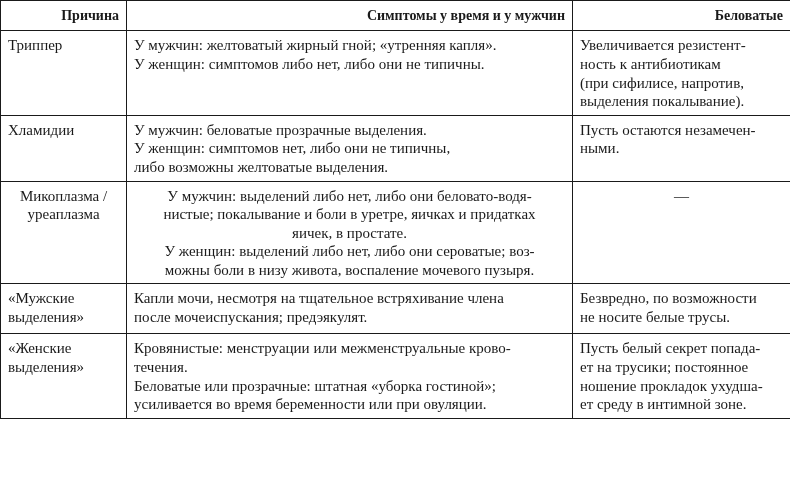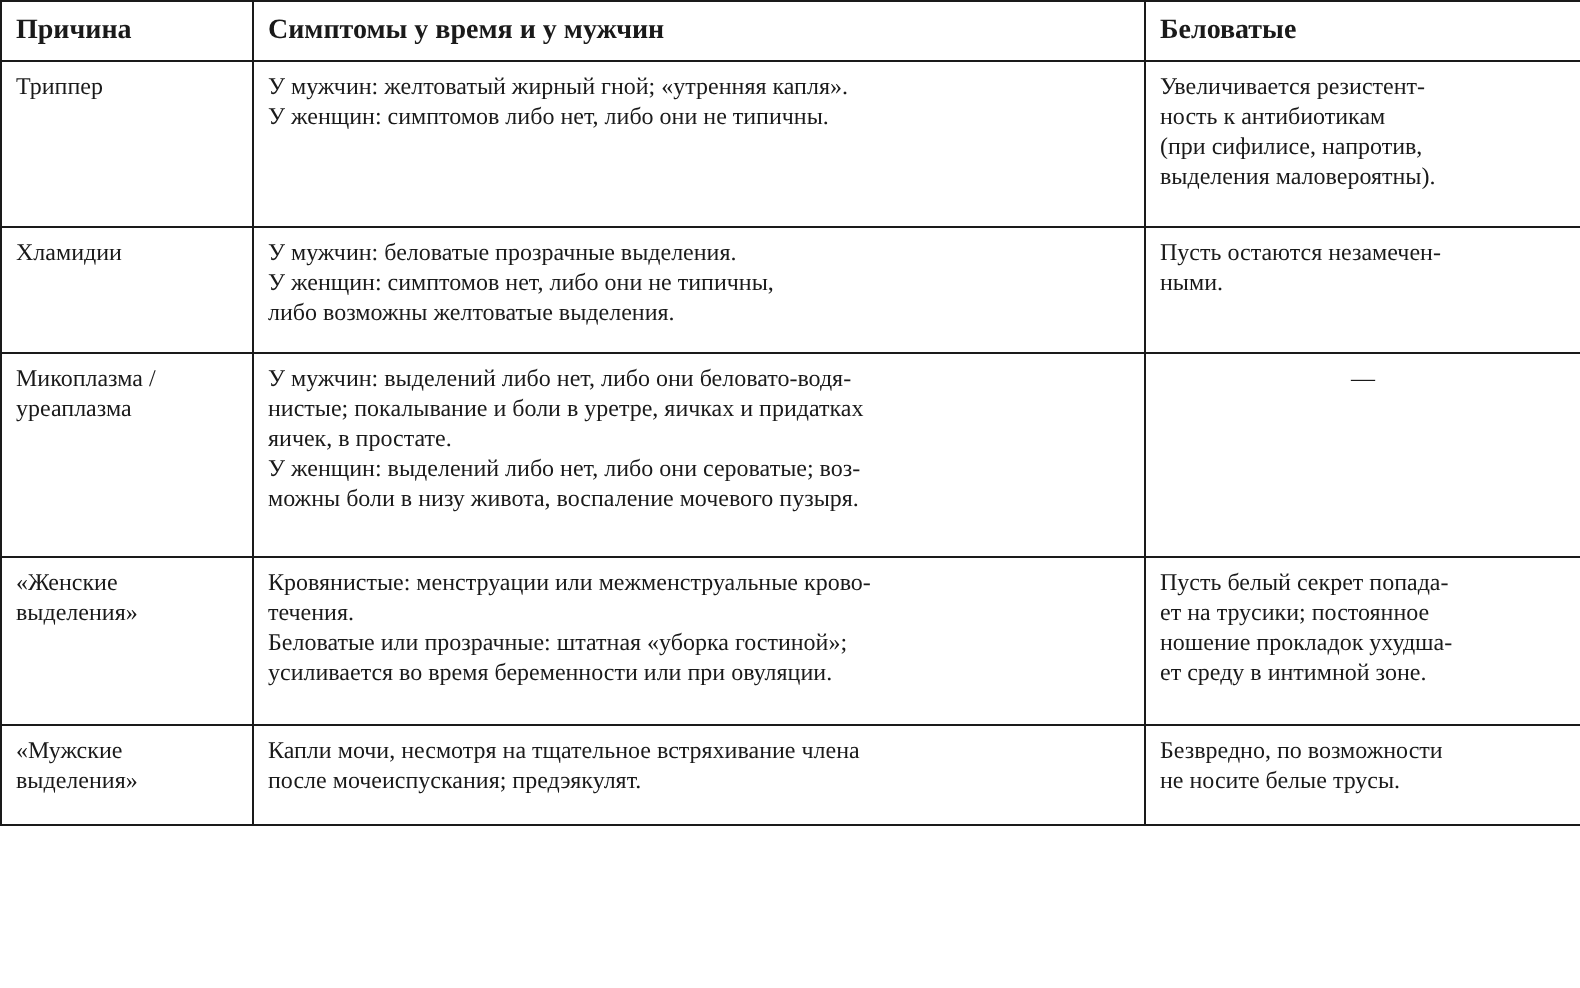--- a/index.html
+++ b/index.html
@@ -35,30 +35,30 @@
   table.symptom-table col.col-cause    { width: 126px; }
   table.symptom-table col.col-symptoms { width: 446px; }
   table.symptom-table col.col-notes    { width: 218px; }
 
   table.symptom-table th,
   table.symptom-table td {
     border: 1px solid #1a1a1a;
     vertical-align: top;
     padding: 5px 7px 4px 7px;
     line-height: 1.24;
-    font-size: 12px;
+    font-size: 15px;
     box-sizing: border-box;
   }
 
   table.symptom-table thead th {
     font-weight: bold;
     font-size: 14px;
     padding-top: 6px;
     padding-bottom: 6px;
-    text-align: left;
+    text-align: right;
     height: 30px;
     vertical-align: middle;
   }
 
   .cause-cell {
     white-space: pre-line;
   }
 
   .symptoms-cell,
   .notes-cell {
@@ -68,21 +68,21 @@
 
   .notes-cell.dash {
     text-align: center;
     white-space: normal;
   }
 
   
   tr[data-row="0"] td { height: 83px; }
   tr[data-row="1"] td { height: 63px; }
   tr[data-row="2"] td { height: 80px; }
-  tr[data-row="3"] td { height: 102px; }
+  tr[data-row="3"] td { height: 102px; text-align: center; }
   tr[data-row="4"] td { height: 84px; }
   tr[data-row="5"] td { height: 50px; }
 
   tr[data-row="5"] td { border-bottom: 1px solid #1a1a1a; }
 </style>
 </head>
 <body>
 
 <div class="sheet">
 
@@ -103,21 +103,21 @@
 
     <tbody>
 
       <tr data-row="0">
         <td class="cause-cell">Триппер</td>
         <td class="symptoms-cell">У мужчин: желтоватый жирный гной; «утренняя капля».
 У женщин: симптомов либо нет, либо они не типичны.</td>
         <td class="notes-cell">Увеличивается резистент-
 ность к антибиотикам
 (при сифилисе, напротив,
-выделения маловероятны).</td>
+выделения покалывание).</td>
       </tr>
 
       <tr data-row="1">
         <td class="cause-cell">Хламидии</td>
         <td class="symptoms-cell">У мужчин: беловатые прозрачные выделения.
 У женщин: симптомов нет, либо они не типичны,
 либо возможны желтоватые выделения.</td>
         <td class="notes-cell">Пусть остаются незамечен-
 ными.</td>
       </tr>
@@ -127,38 +127,38 @@
         <td class="cause-cell">Микоплазма /
 уреаплазма</td>
         <td class="symptoms-cell">У мужчин: выделений либо нет, либо они беловато-водя-
 нистые; покалывание и боли в уретре, яичках и придатках
 яичек, в простате.
 У женщин: выделений либо нет, либо они сероватые; воз-
 можны боли в низу живота, воспаление мочевого пузыря.</td>
         <td class="notes-cell dash">—</td>
       </tr>
 
+      <tr data-row="5">
+        <td class="cause-cell">«Мужские
+выделения»</td>
+        <td class="symptoms-cell">Капли мочи, несмотря на тщательное встряхивание члена
+после мочеиспускания; предэякулят.</td>
+        <td class="notes-cell">Безвредно, по возможности
+не носите белые трусы.</td>
+      </tr>
+
       <tr data-row="4">
         <td class="cause-cell">«Женские
 выделения»</td>
         <td class="symptoms-cell">Кровянистые: менструации или межменструальные крово-
 течения.
 Беловатые или прозрачные: штатная «уборка гостиной»;
 усиливается во время беременности или при овуляции.</td>
         <td class="notes-cell">Пусть белый секрет попада-
 ет на трусики; постоянное
 ношение прокладок ухудша-
 ет среду в интимной зоне.</td>
       </tr>
 
-      <tr data-row="5">
-        <td class="cause-cell">«Мужские
-выделения»</td>
-        <td class="symptoms-cell">Капли мочи, несмотря на тщательное встряхивание члена
-после мочеиспускания; предэякулят.</td>
-        <td class="notes-cell">Безвредно, по возможности
-не носите белые трусы.</td>
-      </tr>
-
     </tbody>
   </table>
 
 </div>
 
 </body></html>

